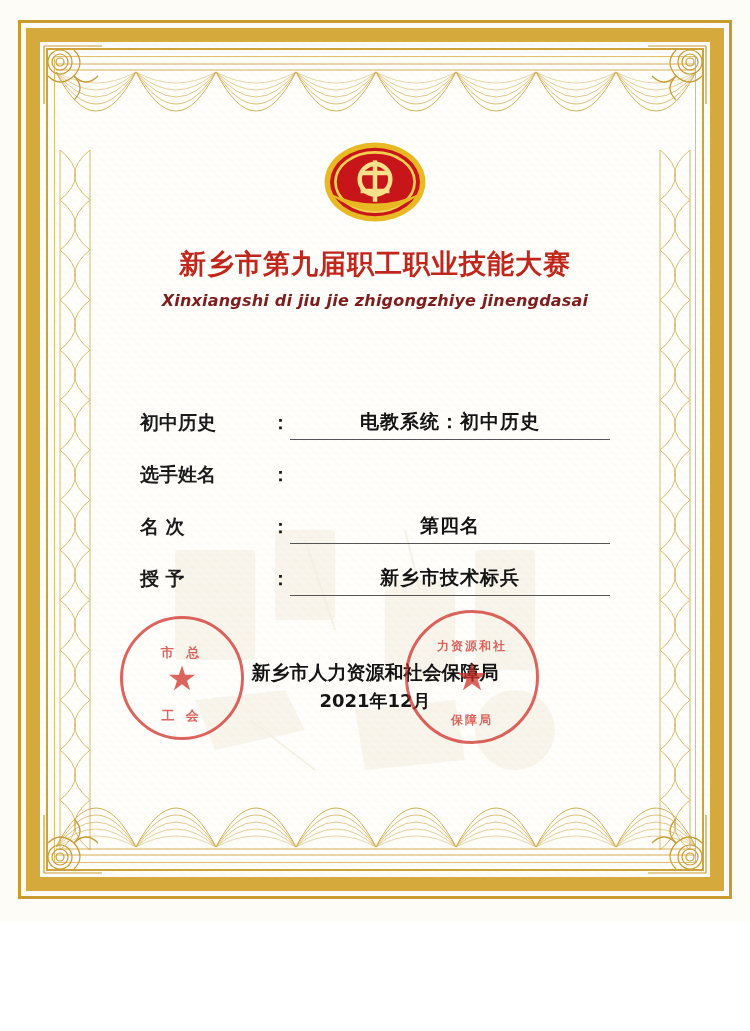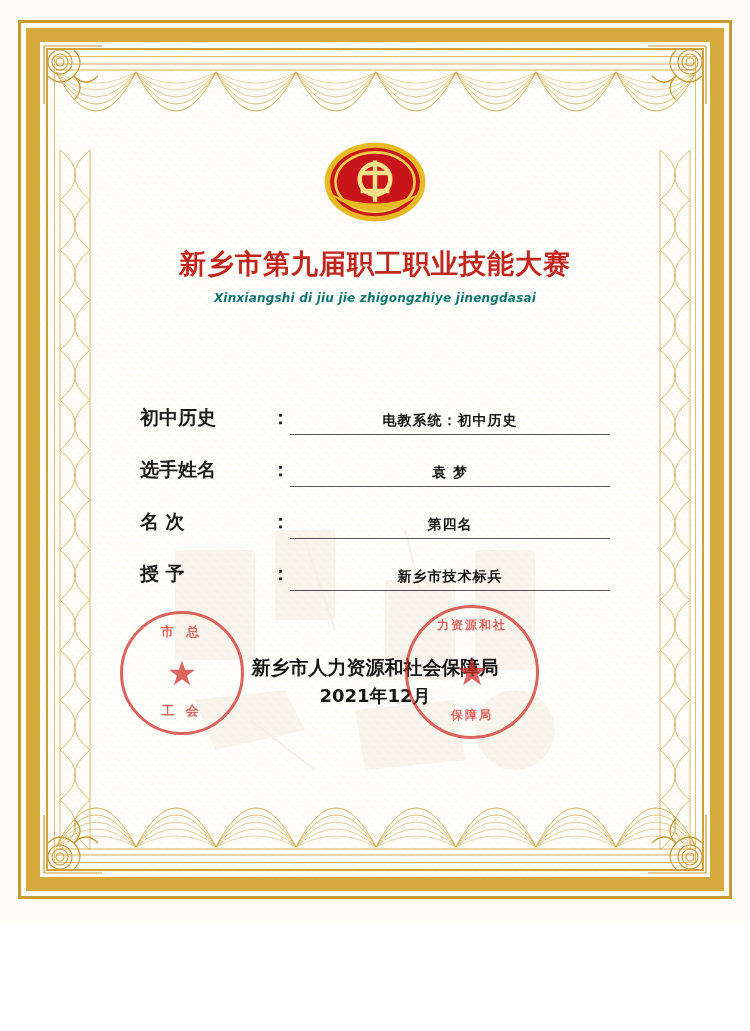--- a/index.html
+++ b/index.html
@@ -143,24 +143,24 @@
     font-size: 27px;
     font-weight: bold;
     letter-spacing: 1px;
     color: #c0261c;
     text-align: center;
     white-space: nowrap;
   }
   .title-py {
     margin-top: 9px;
     font-family: "DejaVu Sans", sans-serif;
-    font-size: 12px;
+    font-size: 16px;
     font-style: italic;
     font-weight: bold;
-    color: #0f766e;
+    color: #7f1d1d;
     text-align: center;
     white-space: nowrap;
     letter-spacing: 0.2px;
   }
 
   .main-title {
     margin-top: 30px;
     font-family: "DejaVu Serif", serif;
     font-size: 66px;
     font-weight: bold;
@@ -192,21 +192,21 @@
     justify-content: space-between;
     padding-bottom: 4px;
     white-space: nowrap;
   }
   .field-label .colon { margin-left: 2px; }
   .field-value {
     flex: 1;
     border-bottom: 1px solid #555;
     text-align: center;
     font-family: "DejaVu Sans", sans-serif;
-    font-size: 14px;
+    font-size: 19px;
     font-weight: bold;
     color: #141414;
     padding-bottom: 4px;
     letter-spacing: 1px;
   }
 
   
   .signblock {
     position: relative;
     margin-top: 62px;
@@ -256,21 +256,21 @@
   }
   .stamp-right .star { font-size: 38px; }
   .stamp .arc-top, .stamp .arc-bottom {
     position: absolute;
     width: 100%;
     text-align: center;
     font-size: 13px;
     font-weight: bold;
     letter-spacing: 4px;
   }
-  .stamp .arc-top { top: 9px; }
+  .stamp .arc-top { top: 25px; }
   .stamp .arc-bottom { bottom: 12px; font-family: Liberation Serif, serif; }
   .stamp-right .arc-top { font-size: 12px; letter-spacing: 2px; }
   .stamp-right .arc-bottom { font-size: 12px; letter-spacing: 2px; margin-top: 18px; }
 </style>
 </head>
 <body>
 
 <div class="certificate">
 
   <div class="frame-outer"></div>
@@ -408,21 +408,20 @@
           <span class="colon">：</span>
         </div>
         <div class="field-value">电教系统：初中历史</div>
       </div>
 
       <div class="field-row">
         <div class="field-label">
           <span>选手姓名</span>
           <span class="colon">：</span>
         </div>
-        <div class="field-value">袁 梦</div>
       </div>
 
       <div class="field-row">
         <div class="field-label">
           <span>名    次</span>
           <span class="colon">：</span>
         </div>
         <div class="field-value">第四名</div>
       </div>
 

